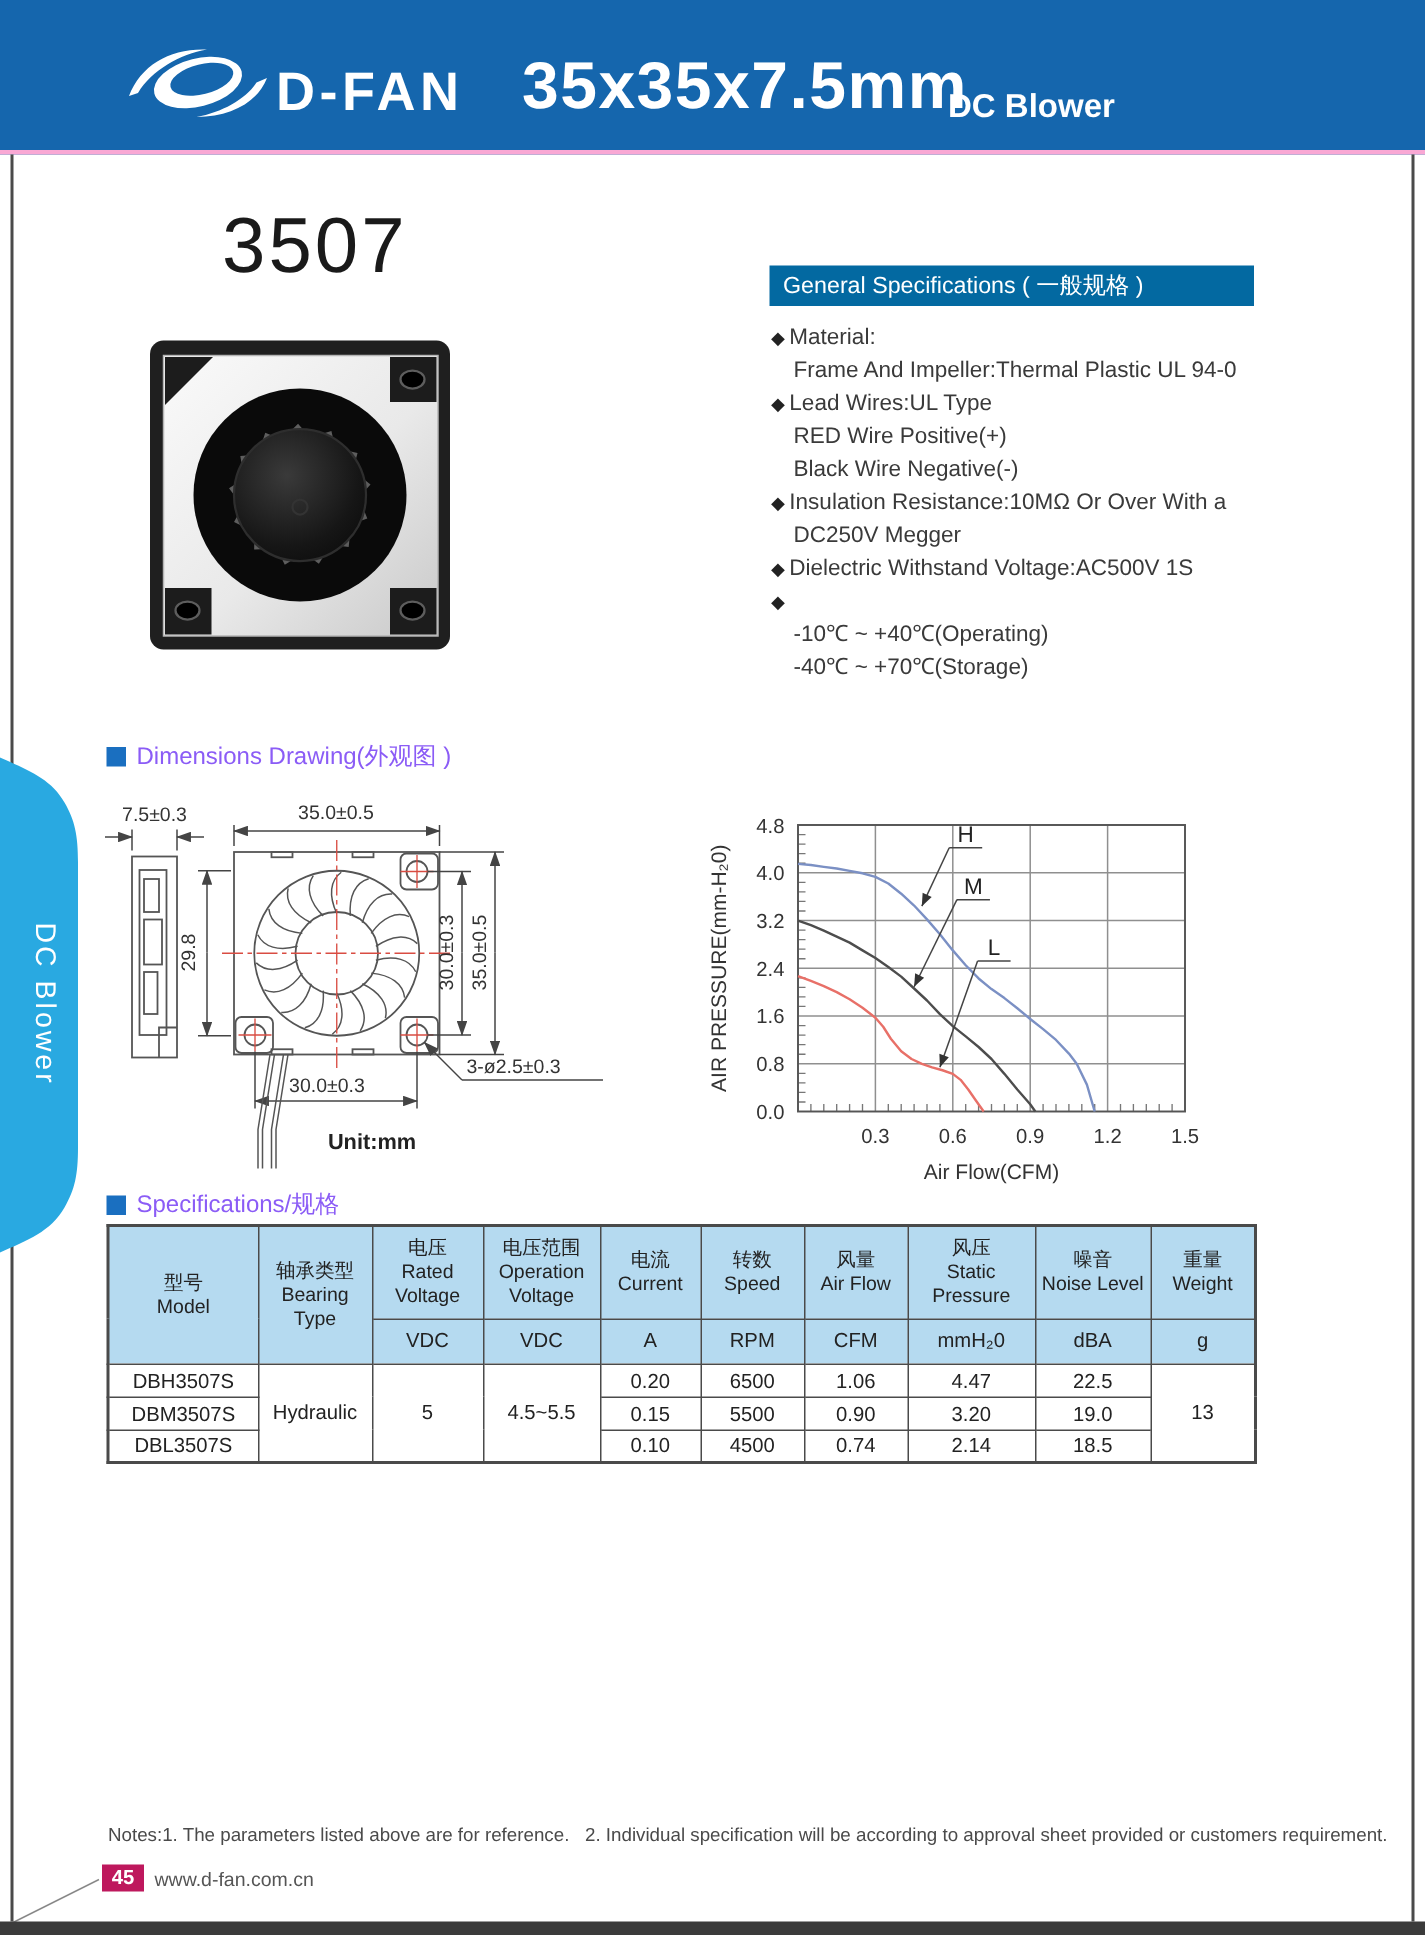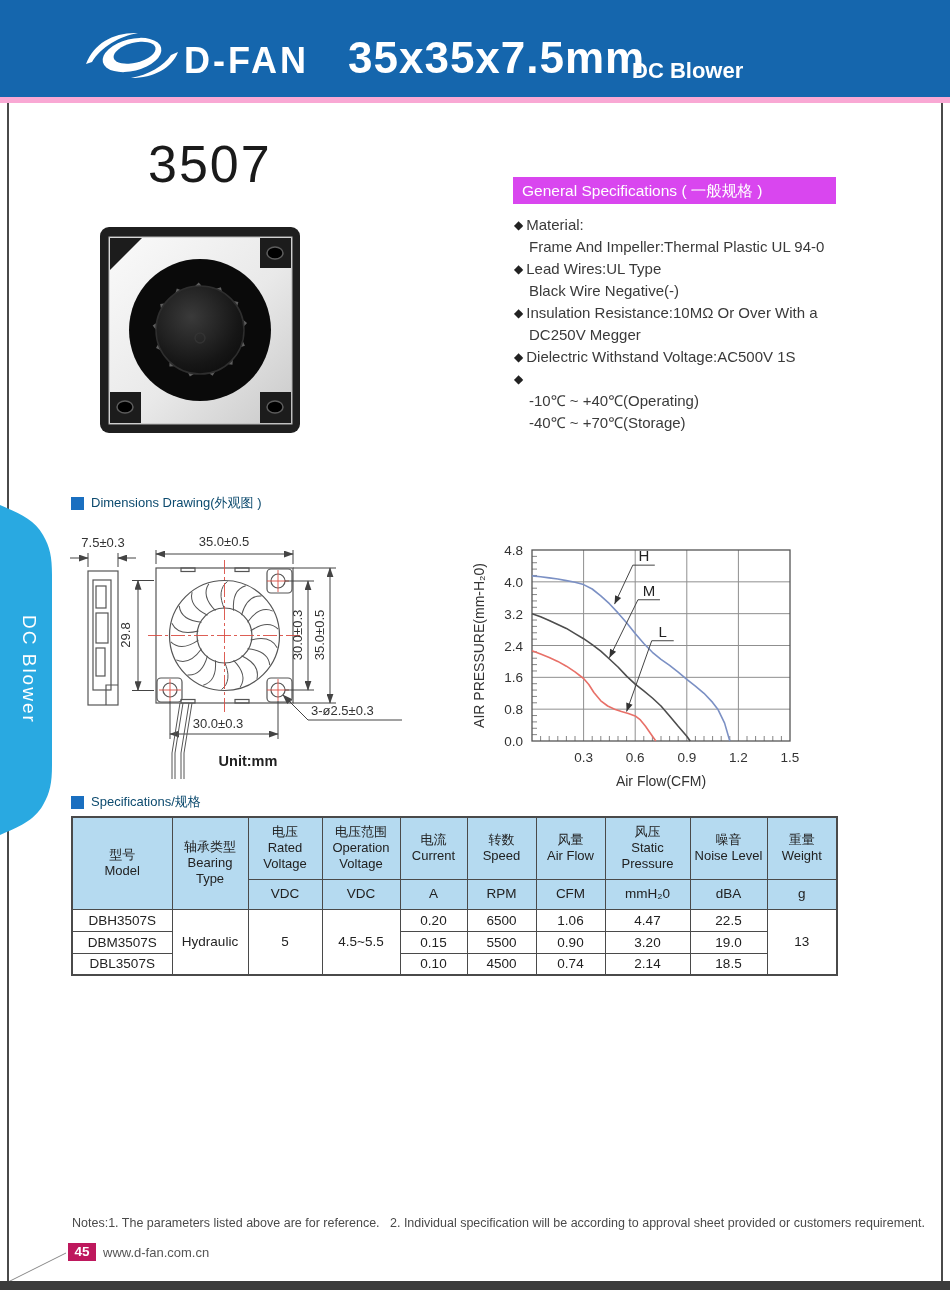--- a/index.html
+++ b/index.html
@@ -1,52 +1,52 @@
 <!DOCTYPE html>
 <html><head>
 <meta charset="utf-8">
 <style>
   * { margin:0; padding:0; box-sizing:border-box; }
   body { background:#e8e8e8; font-family:"Liberation Sans", sans-serif; }
   #page { position:relative; width:950px; height:1290px; background:#fff; margin:0 auto; overflow:hidden; }
 
   
   .banner { position:absolute; left:0; top:0; width:950px; height:103px;
-            background:#1566ad; border-bottom:6px solid #f9a8d4; }
+            background:#1566ad; border-bottom:3px solid #f9a8d4; }
   .brand-text { position:absolute; left:184px; top:40px; color:#fff; font-size:36px;
                 font-weight:bold; letter-spacing:3px; }
   .banner-title { position:absolute; left:348px; top:33px; color:#fff; font-size:44px;
                   font-weight:700; letter-spacing:1px; }
   .banner-sub { position:absolute; left:632px; top:58px; color:#fff; font-size:22px; font-weight:bold; }
 
   
   .edge-l { position:absolute; left:7px; top:103px; width:2px; height:1178px; background:#4a4a4a; }
   .edge-r { position:absolute; left:941px; top:103px; width:2px; height:1178px; background:#4a4a4a; }
   .bottom-bar { position:absolute; left:0; top:1281px; width:950px; height:9px; background:#3b3b3b; }
 
   .model-no { position:absolute; left:148px; top:134px; font-size:52px; color:#1a1a1a;
               font-weight:400; letter-spacing:2px; }
 
   
-  .gs-bar { position:absolute; left:513px; top:177px; width:323px; height:27px; background:#d946ef;
+  .gs-bar { position:absolute; left:513px; top:177px; width:323px; height:27px; background:#0369a1;
             color:#fff; font-size:15.5px; line-height:27px; padding-left:9px; font-weight:500; }
   .gs-list { position:absolute; left:514px; top:214px; width:420px; }
   .gs-item { display:flex; align-items:flex-start; line-height:22px; font-size:15px; color:#3a3a3a; }
   .gs-item .diamond { font-size:12px; margin-right:3px; line-height:22px; color:#222; }
   .gs-item.indent { padding-left:15px; }
 
   
   .side-tab { position:absolute; left:0; top:497px; width:58px; height:345px; }
   .side-tab .label { position:absolute; left:12px; top:0; width:34px; height:345px;
                      display:flex; align-items:center; justify-content:center;
                      writing-mode:vertical-rl; color:#fff; font-size:19px; letter-spacing:2px; }
 
   
-  .sec-title { position:absolute; display:flex; align-items:center; font-size:13px;
-               font-weight:500; color:#0c4a6e; }
+  .sec-title { position:absolute; display:flex; align-items:center; font-size:16px;
+               font-weight:500; color:#8b5cf6; }
   .sec-title .sq { width:13px; height:13px; background:#1a6fc0; margin-right:7px; }
 
   
   .dim-text { font-size:13px; fill:#333; font-family:"Liberation Sans", sans-serif; }
   .unit-text { font-size:14.5px; font-weight:bold; fill:#222; font-family:"Liberation Sans", sans-serif; }
   .ctick { font-size:13.5px; fill:#333; font-family:"Liberation Sans", sans-serif; }
   .caxis { font-size:14px; fill:#333; font-family:"Liberation Sans", sans-serif; }
   .cser  { font-size:15px; fill:#222; font-family:"Liberation Sans", sans-serif; }
 
   
@@ -139,20 +139,23 @@
       <div class="gs-item">
         <span class="diamond">◆</span>
         <span>Material:</span>
       </div>
       <div class="gs-item indent">
         <span>Frame And Impeller:Thermal Plastic UL 94-0</span>
       </div>
       <div class="gs-item">
         <span class="diamond">◆</span>
         <span>Lead Wires:UL Type</span>
+      </div>
+      <div class="gs-item indent">
+        <span>RED Wire Positive(+)</span>
       </div>
       <div class="gs-item indent">
         <span>Black Wire Negative(-)</span>
       </div>
       <div class="gs-item">
         <span class="diamond">◆</span>
         <span>Insulation Resistance:10MΩ Or Over With a</span>
       </div>
       <div class="gs-item indent">
         <span>DC250V Megger</span>

